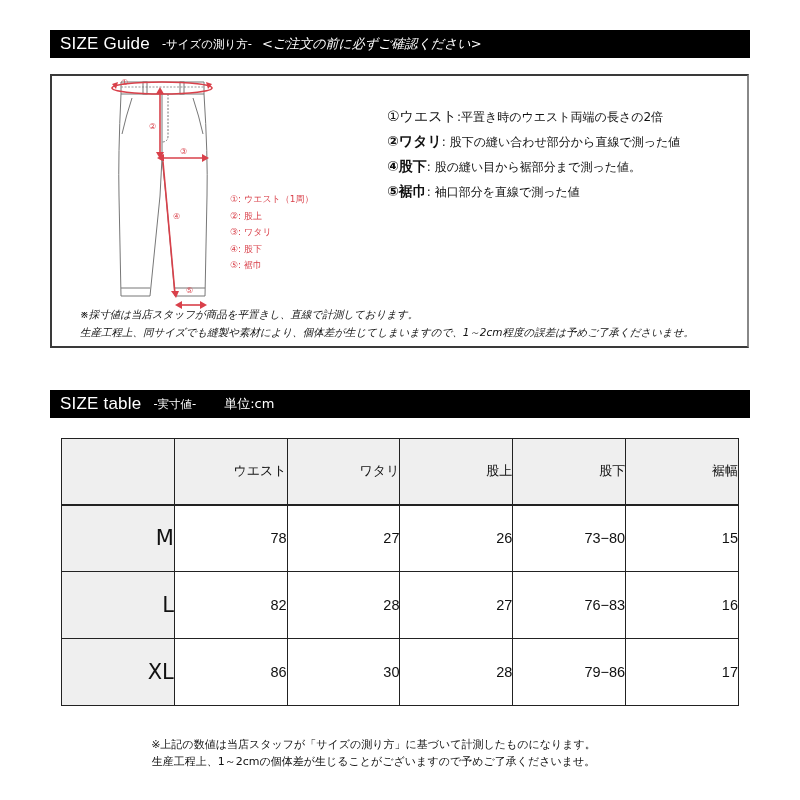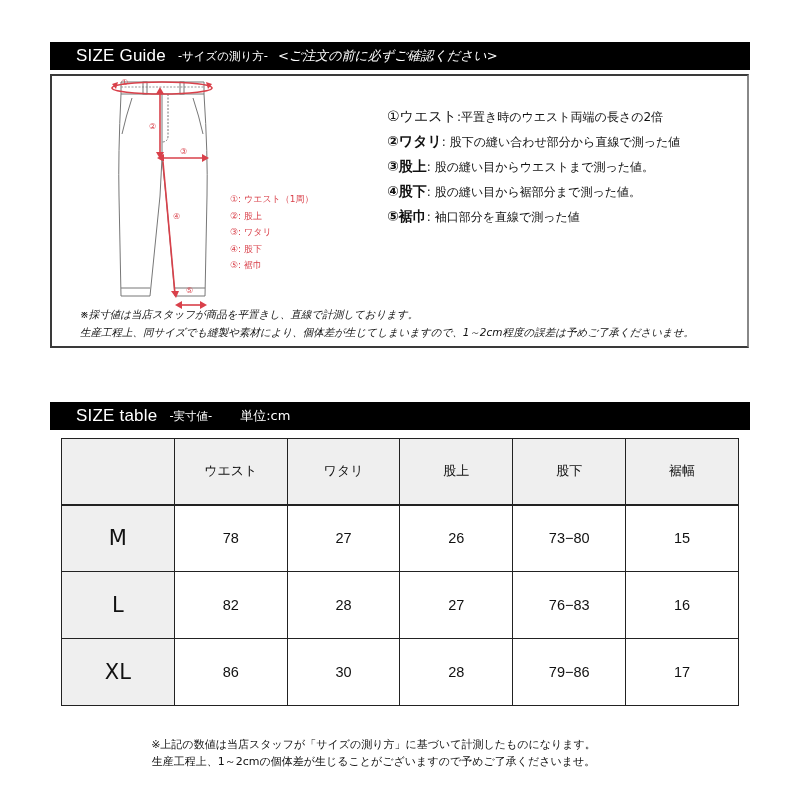--- a/index.html
+++ b/index.html
@@ -1,38 +1,38 @@
 <!DOCTYPE html>
 <html><head>
 <meta charset="utf-8">
 <style>
   * { box-sizing: border-box; margin: 0; padding: 0; }
   html, body { width: 800px; height: 800px; background: #ffffff; overflow: hidden; }
   body { position: relative; font-family: "DejaVu Sans", "Liberation Sans", sans-serif; color: #111; }
 
-  .bar { position: absolute; left: 50px; width: 700px; height: 28px; background: #000; color: #fff; display: flex; align-items: center; padding-left: 26px; white-space: nowrap; margin-top: 12px; }
+  .bar { position: absolute; left: 50px; width: 700px; height: 28px; background: #000; color: #fff; display: flex; align-items: center; padding-left: 10px; white-space: nowrap; }
   .bar .big { font-family: "Liberation Sans", sans-serif; font-size: 17px; letter-spacing: 0.2px; }
   .bar .small { font-size: 11.5px; margin-left: 12px; }
   .bar .note { font-size: 13px; margin-left: 10px; font-style: italic; }
   .bar .unit { font-size: 13px; margin-left: 28px; }
 
   .guide-box { position: absolute; left: 50px; top: 74px; width: 699px; height: 274px; border: 2px solid #3a3a3a; border-right-color: #888; }
   .diagram { position: absolute; left: 0; top: 0; width: 300px; height: 240px; }
   .legend { position: absolute; left: 178px; top: 115px; color: #d9404a; font-size: 9px; line-height: 16.5px; }
   .legend div { white-space: nowrap; }
 
   .defs { position: absolute; left: 335px; top: 28px; font-size: 12px; line-height: 24px; color: #111; }
   .defs .row { white-space: nowrap; }
   .defs .key { font-size: 14px; }
   .defs .key.bold { font-weight: bold; }
 
   .guide-notes { position: absolute; left: 28px; top: 229px; font-size: 10.5px; line-height: 18px; white-space: nowrap; font-style: italic; }
 
   table.size { position: absolute; left: 61px; top: 438px; border-collapse: collapse; width: 678px; }
-  table.size td { border: 1px solid #222; width: 113px; text-align: center; vertical-align: middle; }
+  table.size td { border: 1px solid #222; width: 113px; text-align: right; vertical-align: middle; }
   table.size tr.head td { height: 66px; background: #efefef; font-size: 13px; border-bottom: 2px solid #222; }
   table.size tr.body td { height: 67px; font-size: 14.5px; font-family: "Liberation Sans", sans-serif; }
   table.size tr.body td.size-label { background: #efefef; font-size: 21px; }
   table.size tr.body td.size-label { font-family: "DejaVu Sans", sans-serif; }
 
   .footer-notes { position: absolute; left: 0; width: 747px; top: 736px; text-align: center; font-size: 11px; line-height: 17px; }
   .footer-notes div { white-space: nowrap; }
 </style>
 </head>
 <body>
@@ -107,23 +107,20 @@
   </div>
 
   <div class="defs">
     <div class="row">
       <span class="key">①ウエスト</span><span>:平置き時のウエスト両端の長さの2倍</span>
     </div>
     <div class="row">
       <span class="key bold">②ワタリ</span><span>: 股下の縫い合わせ部分から直線で測った値</span>
     </div>
     <div class="row">
-      <span class="key bold">③股上</span><span>: 股の縫い目からウエストまで測った値。</span>
-    </div>
-    <div class="row">
       <span class="key bold">④股下</span><span>: 股の縫い目から裾部分まで測った値。</span>
     </div>
     <div class="row">
       <span class="key bold">⑤裾巾</span><span>: 袖口部分を直線で測った値</span>
     </div>
   </div>
 
   <div class="guide-notes">
     <div>※採寸値は当店スタッフが商品を平置きし、直線で計測しております。</div>
     <div>生産工程上、同サイズでも縫製や素材により、個体差が生じてしまいますので、1～2cm程度の誤差は予めご了承くださいませ。</div>

